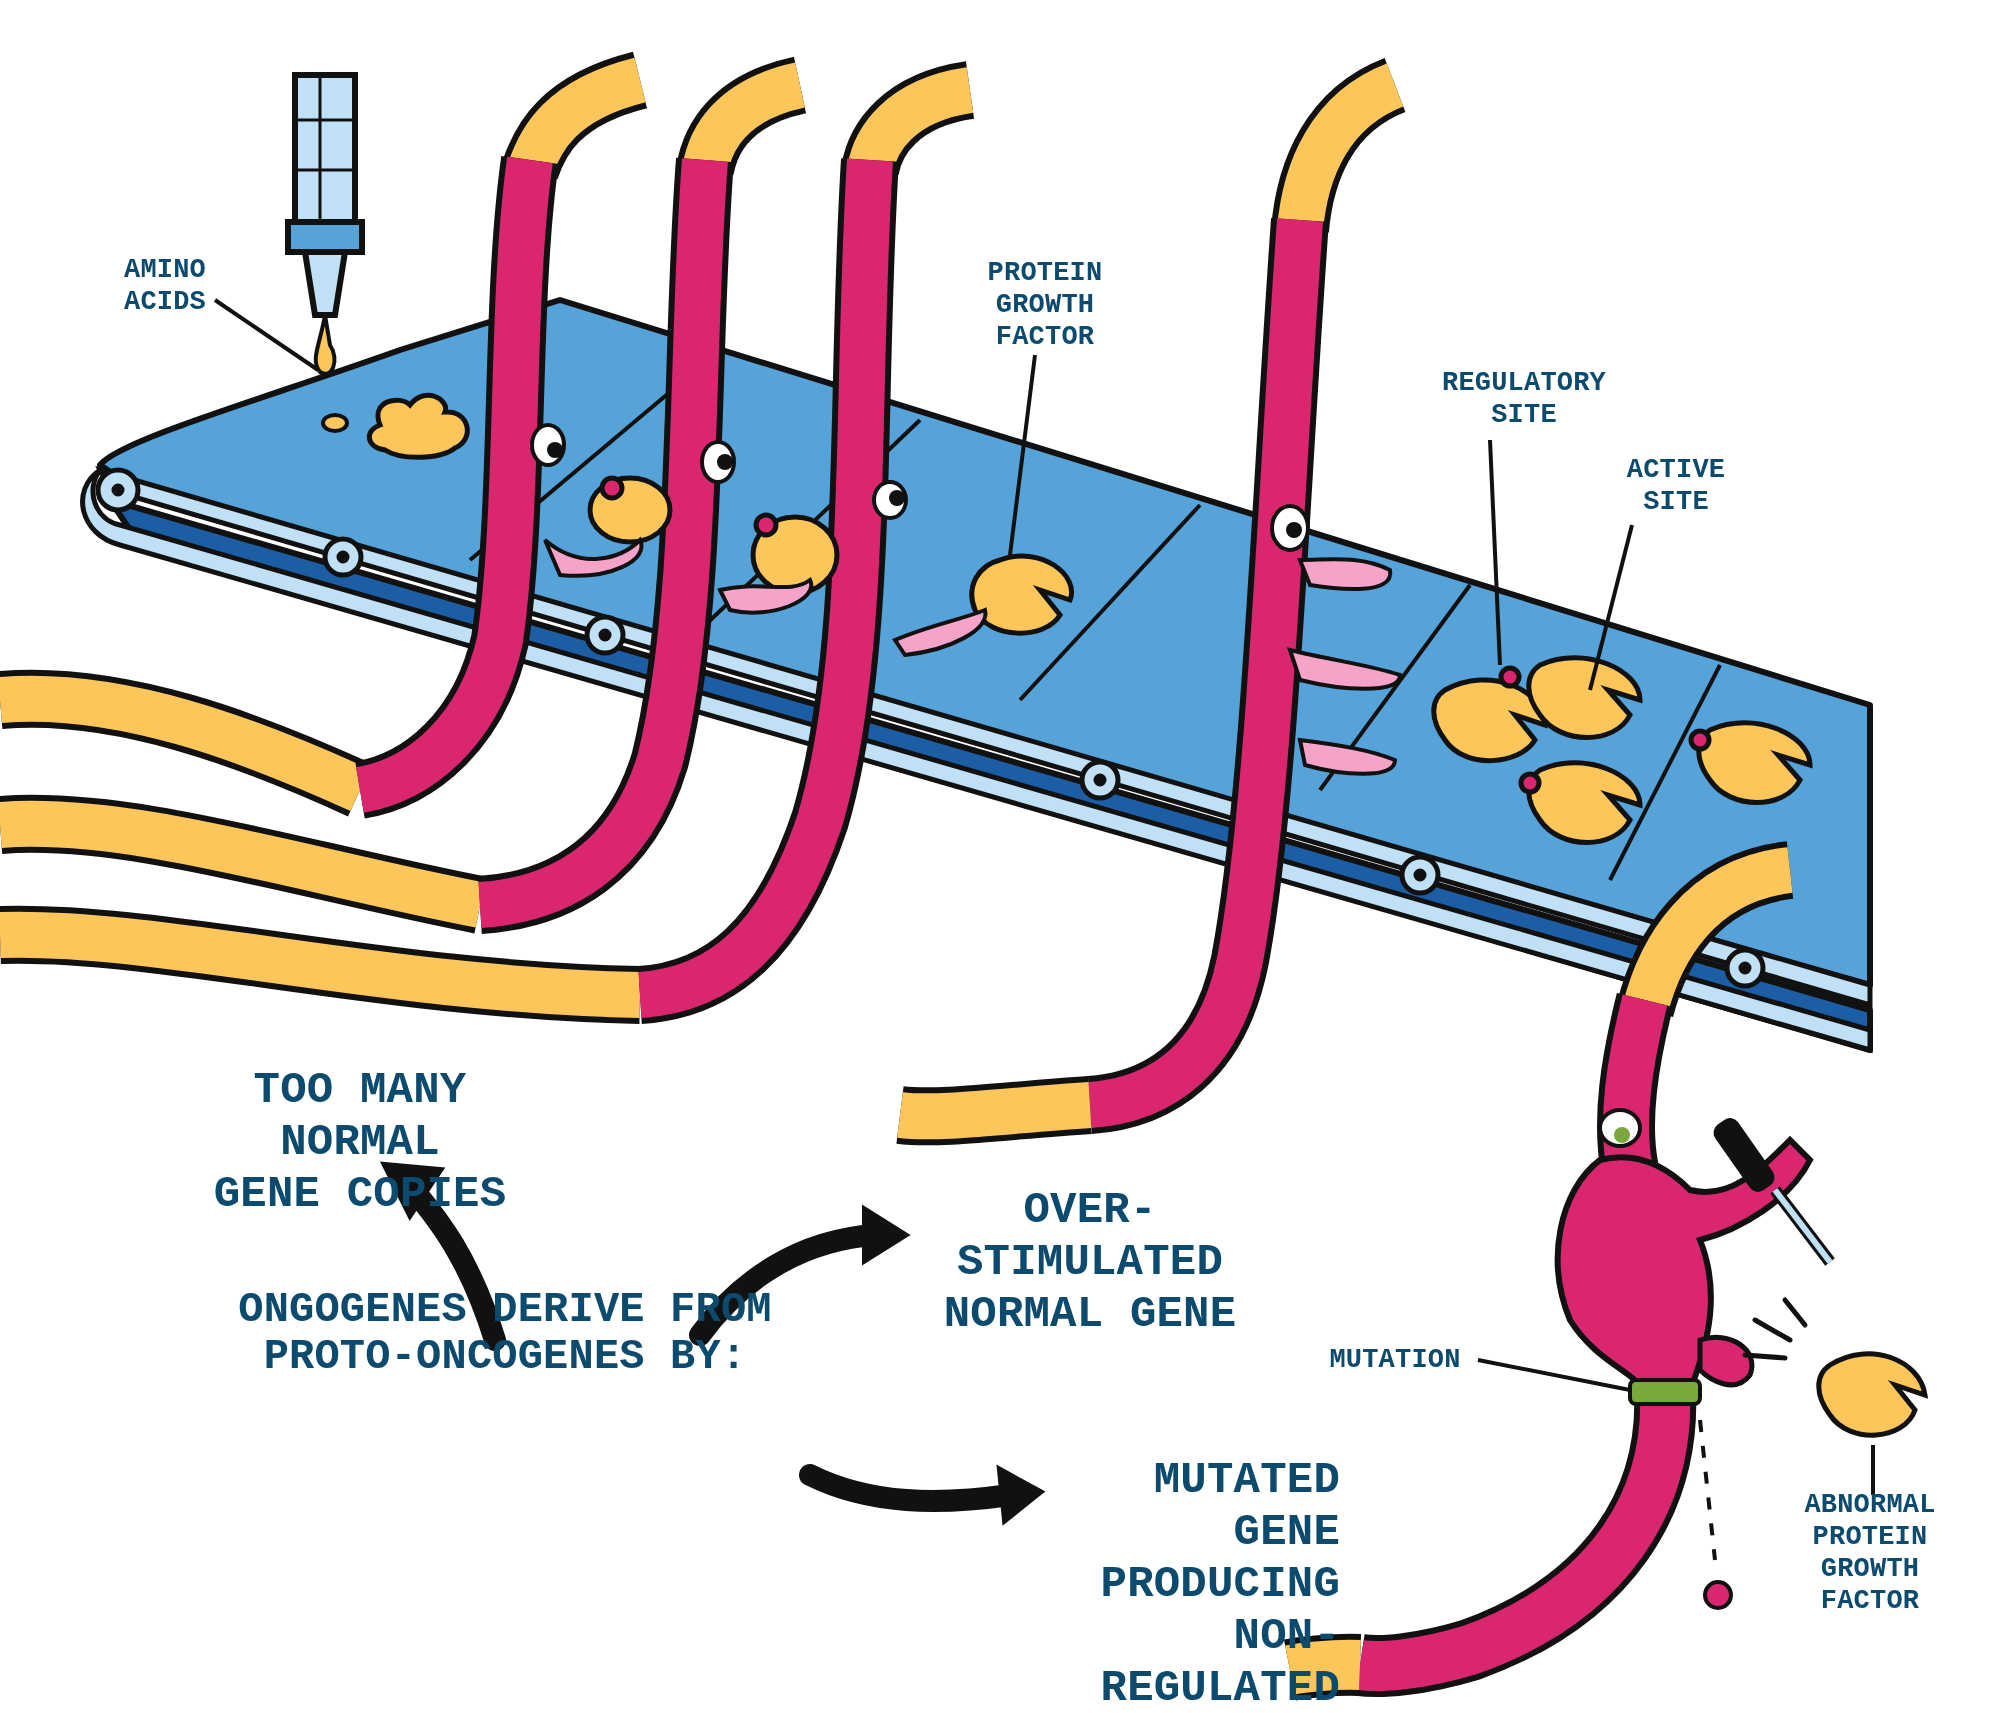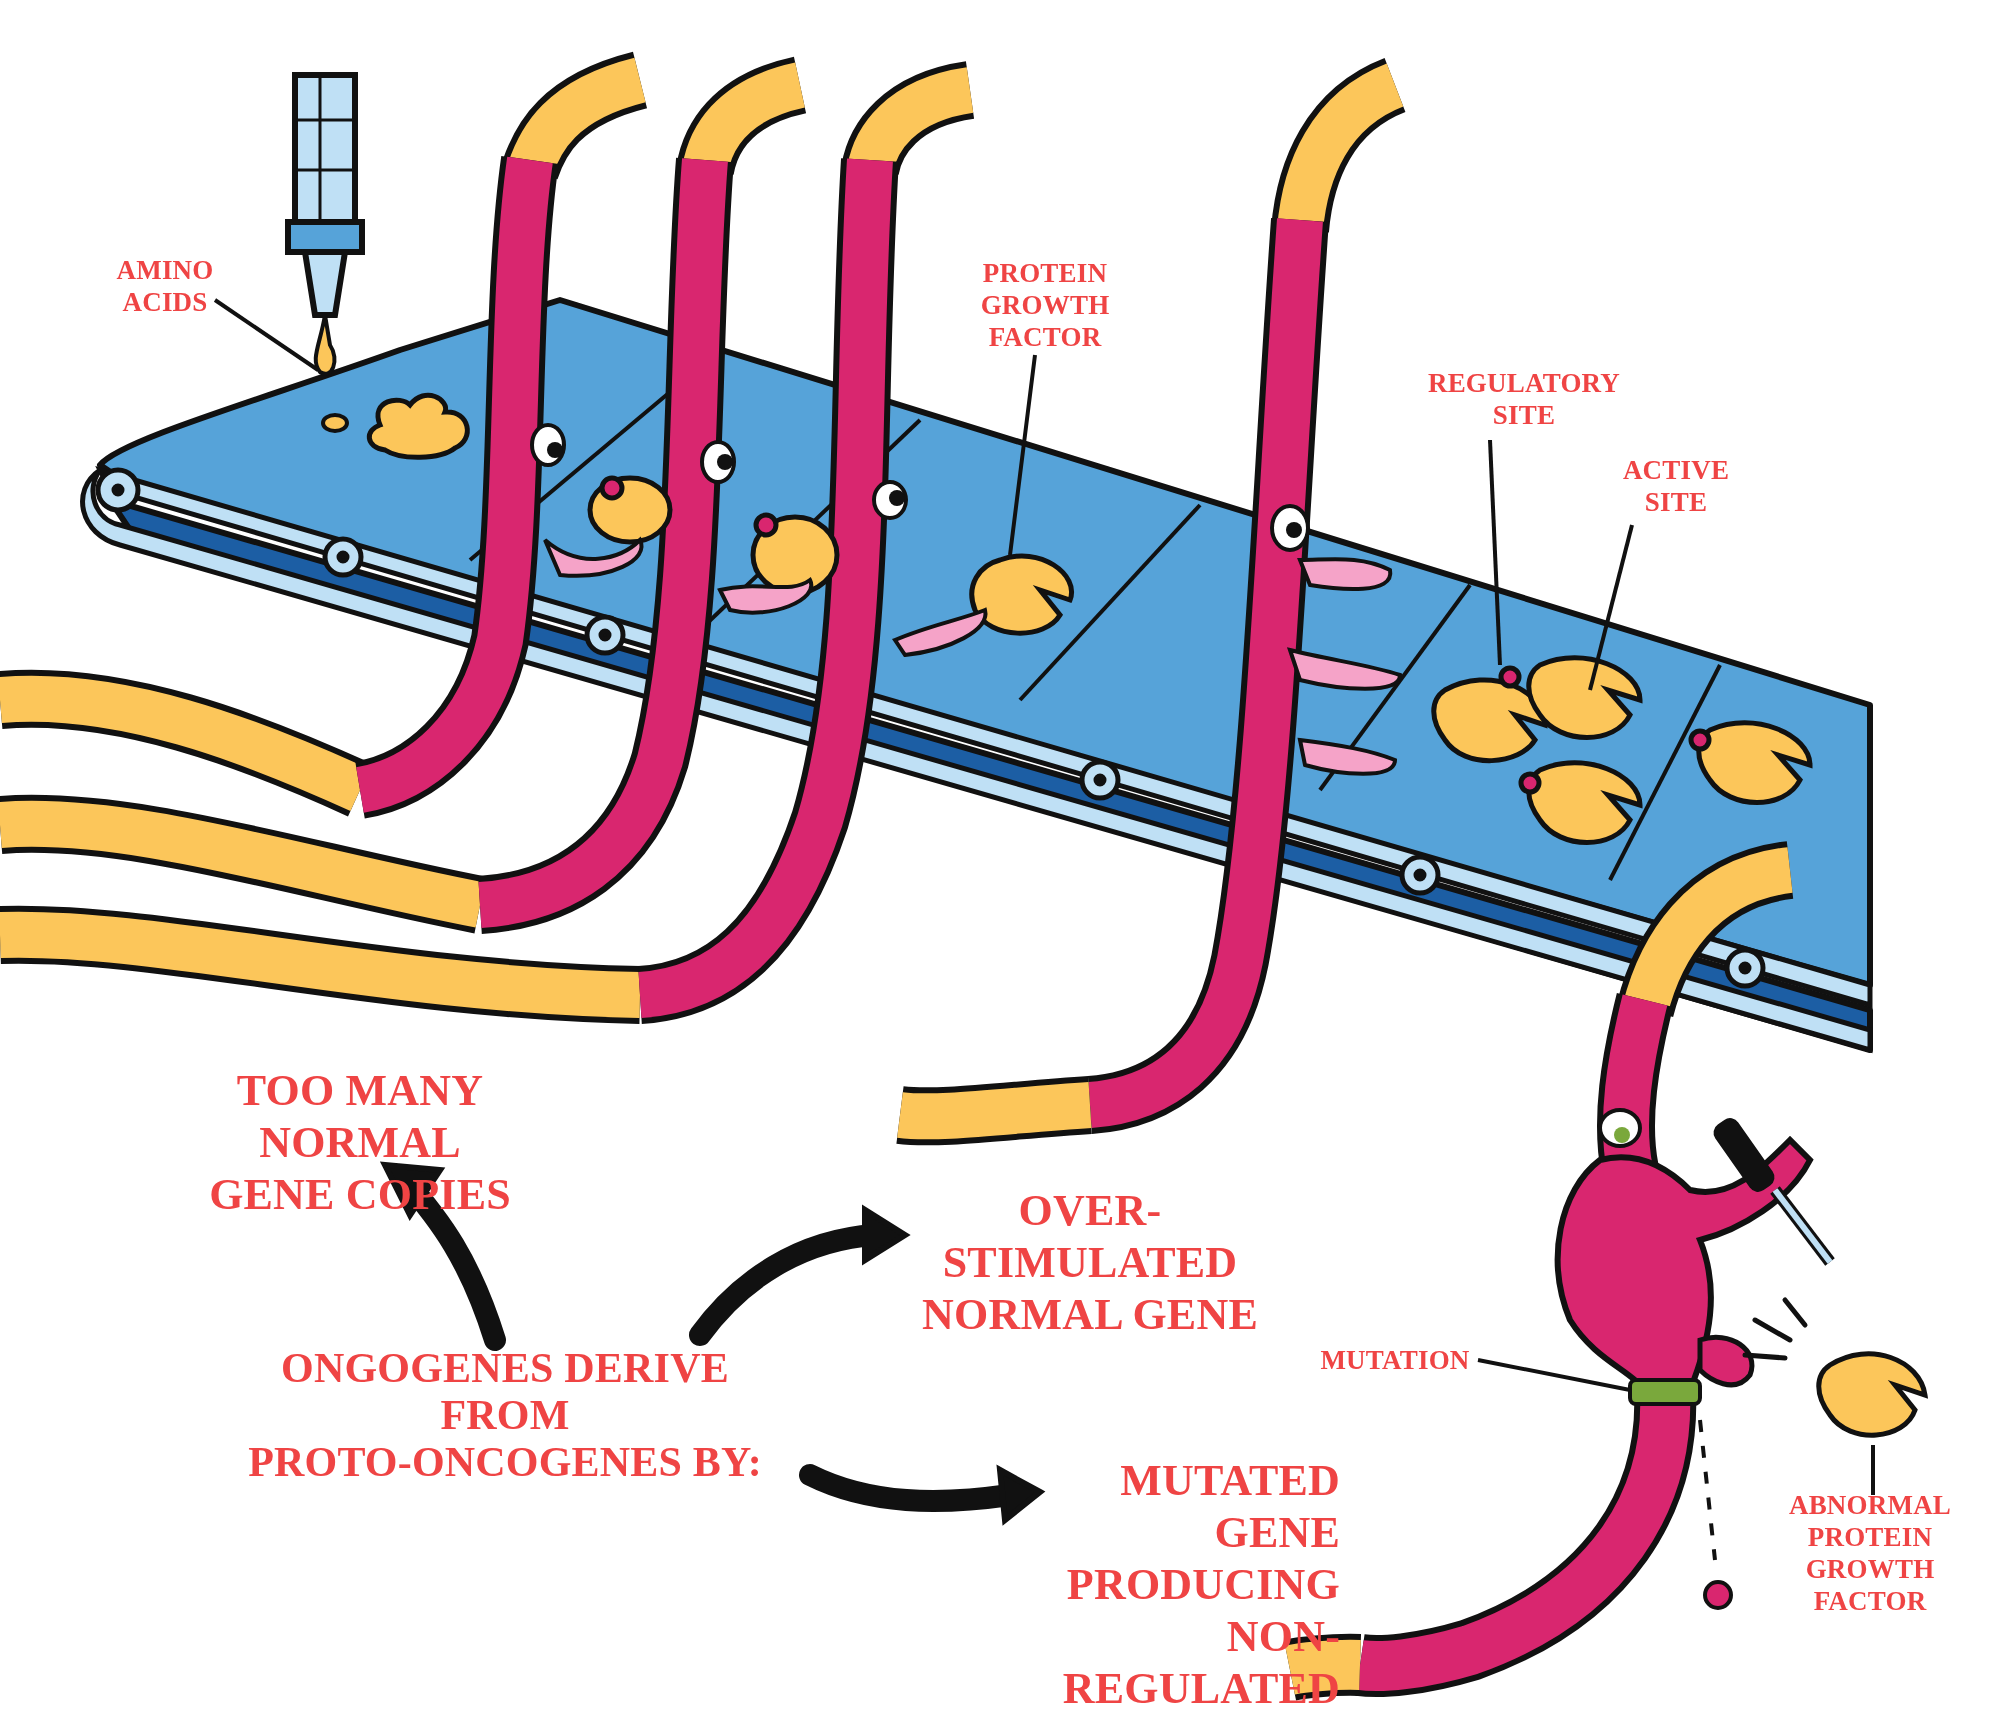--- a/index.html
+++ b/index.html
@@ -1,18 +1,18 @@
 <!DOCTYPE html>
 <html><head>
 <meta charset="utf-8">
 <style>
   html, body { margin:0; padding:0; background:#ffffff; }
   body { width:2000px; height:1713px; position:relative; overflow:hidden; font-family:"Liberation Sans", sans-serif; }
   #scene { position:absolute; left:0; top:0; width:2000px; height:1713px; }
-  .lbl { position:absolute; font-family:Liberation Serif, serif; font-weight:bold; color:#ef4444; text-align:center; line-height:1.18; letter-spacing:0.2px; }
+  .lbl { position:absolute; font-family:Liberation Mono, monospace; font-weight:bold; color:#0c4a6e; text-align:center; line-height:1.18; letter-spacing:0.2px; }
   .lbl span { display:block; }
   .sm { font-size:27px; }
   .md { font-size:44px; }
   .lg { font-size:42px; line-height:1.12; }
 </style>
 </head>
 <body>
 
 <svg id="scene" viewBox="0 0 2000 1713" xmlns="http://www.w3.org/2000/svg">
   <defs>
@@ -228,21 +228,21 @@
 <div class="lbl md" style="left:170px; top:1065px; width:380px;">
   <span>TOO MANY NORMAL</span>
   <span>GENE COPIES</span>
 </div>
 
 <div class="lbl md" style="left:915px; top:1185px; width:350px;">
   <span>OVER-STIMULATED</span>
   <span>NORMAL GENE</span>
 </div>
 
-<div class="lbl lg" style="left:225px; top:1345px; width:560px;">
+<div class="lbl lg" style="left:225px; top:1287px; width:560px;">
   <span>ONGOGENES DERIVE FROM</span>
   <span>PROTO-ONCOGENES BY:</span>
 </div>
 
 <div class="lbl md" style="left:1030px; top:1455px; width:310px;text-align:right;">
   <span>MUTATED GENE</span>
   <span>PRODUCING</span>
   <span>NON-REGULATED</span>
   <span>NORMAL</span>
 </div>

